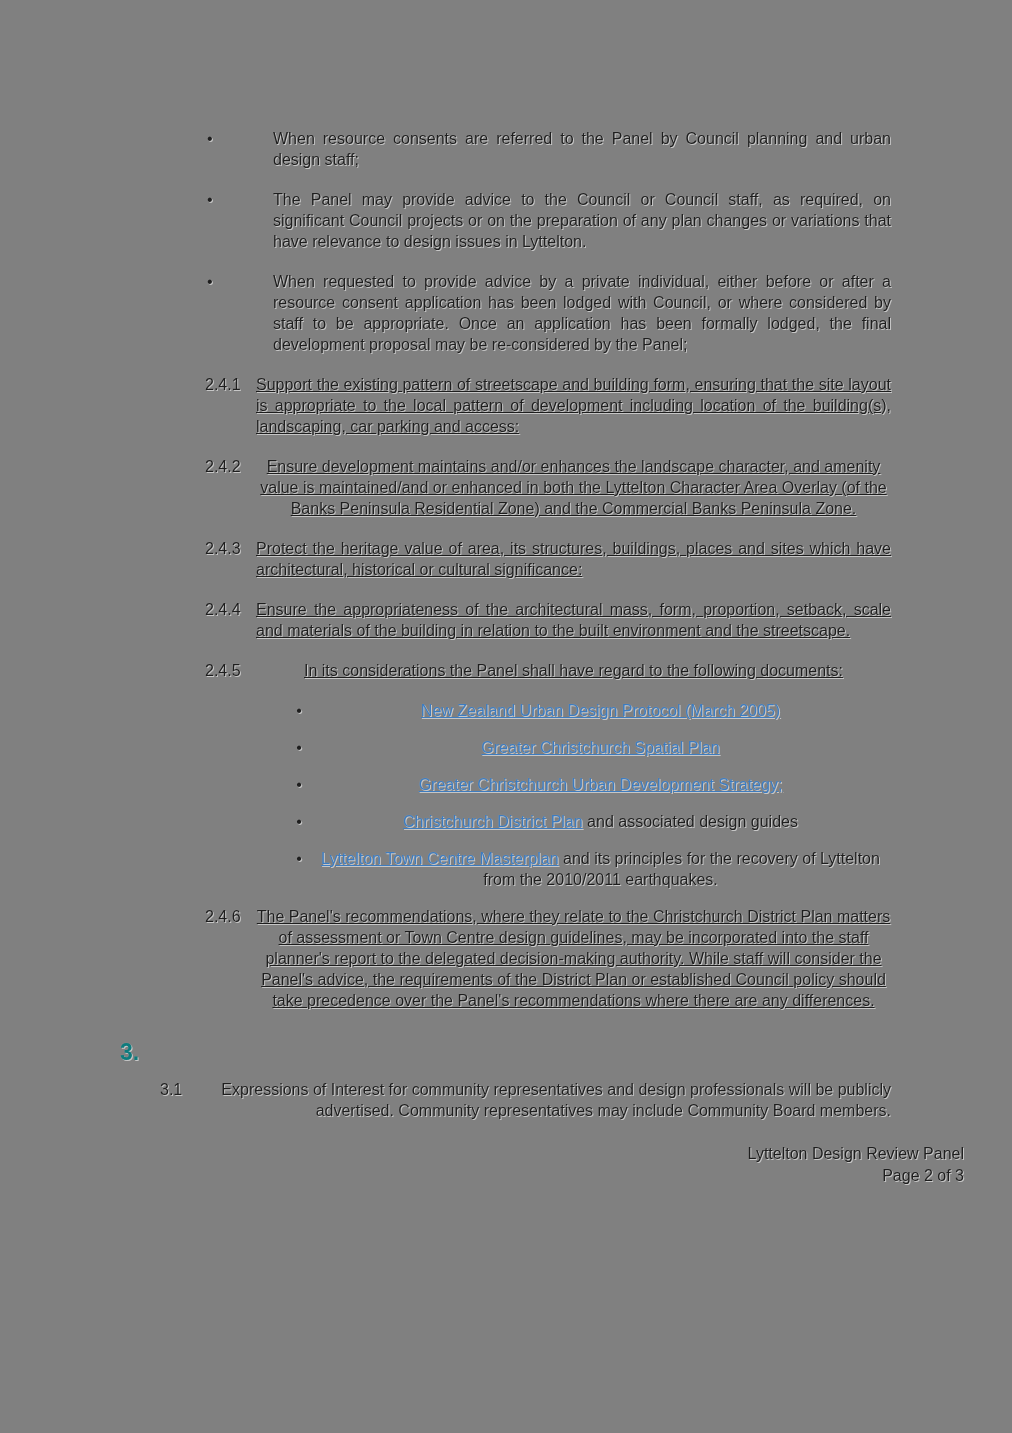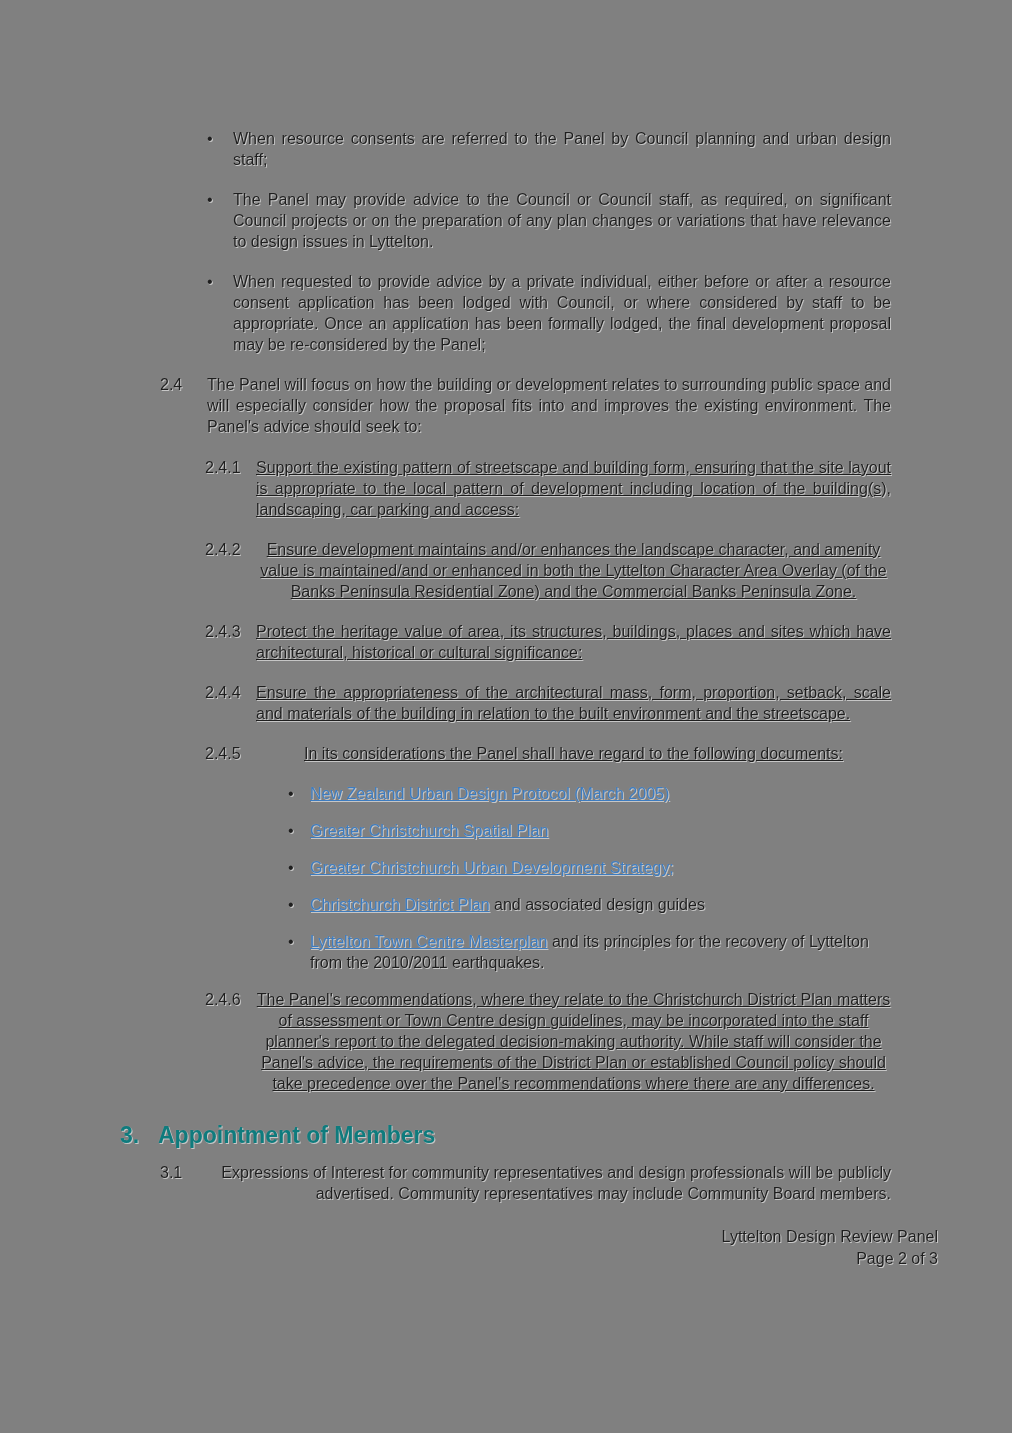--- a/index.html
+++ b/index.html
@@ -23,57 +23,57 @@
     overflow: hidden;
     padding-top: 128px;
     font-size: 16px;
     line-height: 21px;
   }
   .page p, .page span, .page a, .page h2 {
     text-shadow: 1px 1px 0 rgba(255,255,255,0.55), 0 0 1px rgba(255,255,255,0.25);
   }
   
   .li { display: flex; }
-  .l1 { margin: 0 0 19px 207px; width: 684px; }
+  .l1 { margin: 0 0 19px 207px; width: 684px; gap: 40px; }
   .l1 .dot { flex: 0 0 26px; }
   .dot::before { content: "•"; }
   .l1 .body { flex: 1; text-align: justify; }
   
   .clause { display: flex; margin-left: 160px; width: 731px; margin-bottom: 20px; }
   .clause .num { flex: 0 0 47px; }
   .clause .body { flex: 1; text-align: justify; }
   
   .sub { display: flex; margin-left: 205px; width: 686px; margin-bottom: 19px; }
   .sub .num { flex: 0 0 51px; }
   .sub .body { flex: 1; text-decoration: underline; }
   .sub .body.just { text-align: justify; }
   .sub .body.plain { text-align: center; }
   
-  .l2 { margin: 0 0 16px 288px; width: 603px; }
+  .l2 { margin: 0 0 16px 288px; width: 603px; text-align: center; }
   .l2 .dot { flex: 0 0 22px; }
   .l2 .body { flex: 1; }
   a.doclink {
     color: var(--link_blue);
     text-decoration: underline;
     cursor: pointer;
   }
   
   .sec {
     display: flex;
     margin: 28px 0 13px 120px;
     color: var(--heading_teal);
     font-size: 23px;
     line-height: 27px;
     font-weight: bold;
   }
   .sec .num { flex: 0 0 38px; }
   
   .footer {
     margin-top: 22px;
-    padding-right: 74px;
+    padding-right: 48px;
     text-align: right;
     line-height: 22px;
   }
 </style>
 </head>
 <body>
 
 <div class="page">
 
   <div class="li l1">
@@ -82,24 +82,20 @@
   </div>
   <div class="li l1">
     <span class="dot"></span>
     <p class="body">The Panel may provide advice to the Council or Council staff, as required, on significant Council projects or on the preparation of any plan changes or variations that have relevance to design issues in Lyttelton.</p>
   </div>
   <div class="li l1">
     <span class="dot"></span>
     <p class="body">When requested to provide advice by a private individual, either before or after a resource consent application has been lodged with Council, or where considered by staff to be appropriate.  Once an application has been formally lodged, the final development proposal may be re-considered by the Panel;</p>
   </div>
 
-  <div class="clause">
-    <span class="num">2.4</span>
-    <p class="body">The Panel will focus on how the building or development relates to surrounding public space and will especially consider how the proposal fits into and improves the existing environment.  The Panel's advice should seek to:</p>
-  </div>
 
   <div class="sub">
     <span class="num">2.4.1</span>
     <p class="body just">Support the existing pattern of streetscape and building form, ensuring that the site layout is appropriate to the local pattern of development including location of the building(s), landscaping, car parking and access:</p>
   </div>
   <div class="sub">
     <span class="num">2.4.2</span>
     <p class="body plain">Ensure development maintains and/or enhances the landscape character, and amenity value is maintained/and or enhanced in both the Lyttelton Character Area Overlay (of the Banks Peninsula Residential Zone) and the Commercial Banks Peninsula Zone.</p>
   </div>
   <div class="sub">
@@ -136,21 +132,20 @@
     <p class="body"><a class="doclink">Lyttelton Town Centre Masterplan</a><span> and its principles for the recovery of Lyttelton from the 2010/2011 earthquakes.</span></p>
   </div>
 
   <div class="sub">
     <span class="num">2.4.6</span>
     <p class="body plain">The Panel's recommendations, where they relate to the Christchurch District Plan matters of assessment or Town Centre design guidelines, may be incorporated into the staff planner's report to the delegated decision-making authority. While staff will consider the Panel's advice, the requirements of the District Plan or established Council policy should take precedence over the Panel's recommendations where there are any differences.</p>
   </div>
 
   <h2 class="sec">
     <span class="num">3.</span>
-    <span>Appointment of Members</span>
   </h2>
 
   <div class="clause">
     <span class="num">3.1</span>
     <p class="body" style="text-align:right">Expressions of Interest for community representatives and design professionals will be publicly advertised.  Community representatives may include Community Board members.</p>
   </div>
 
   <div class="footer">
     <p>Lyttelton Design Review Panel</p>
     <p>Page 2 of 3</p>

